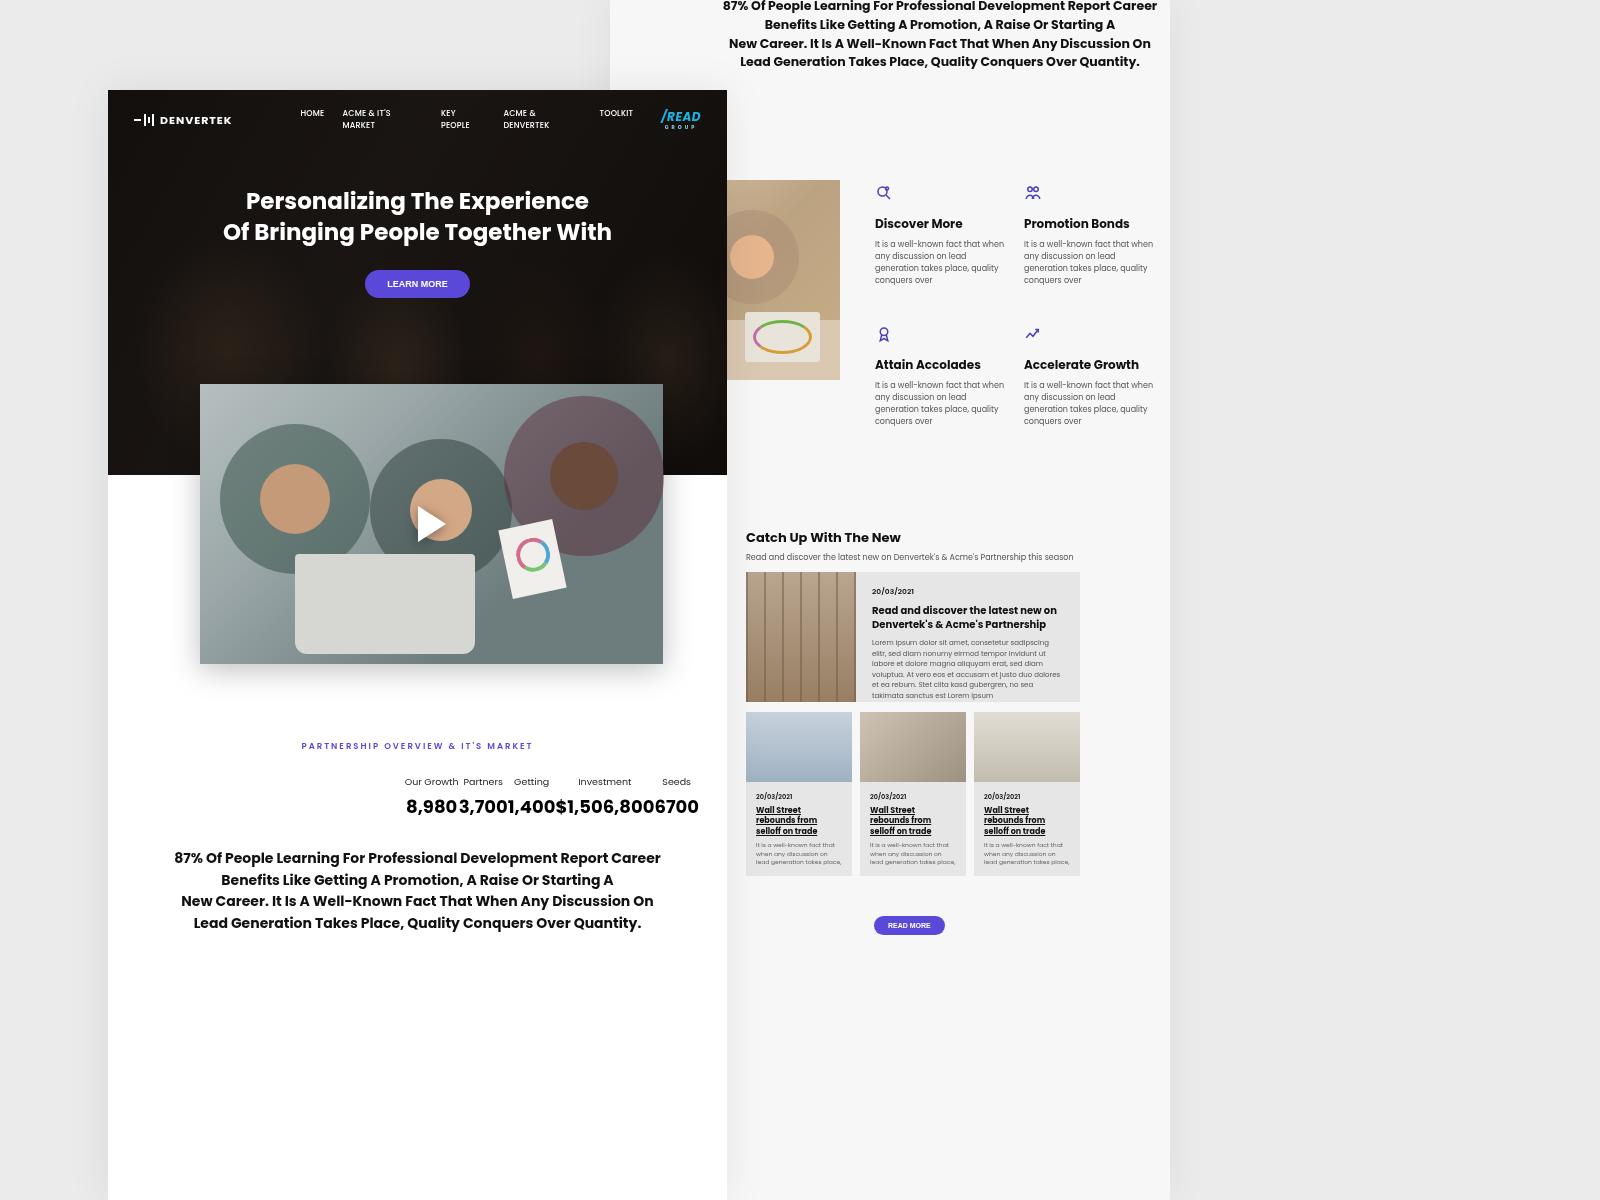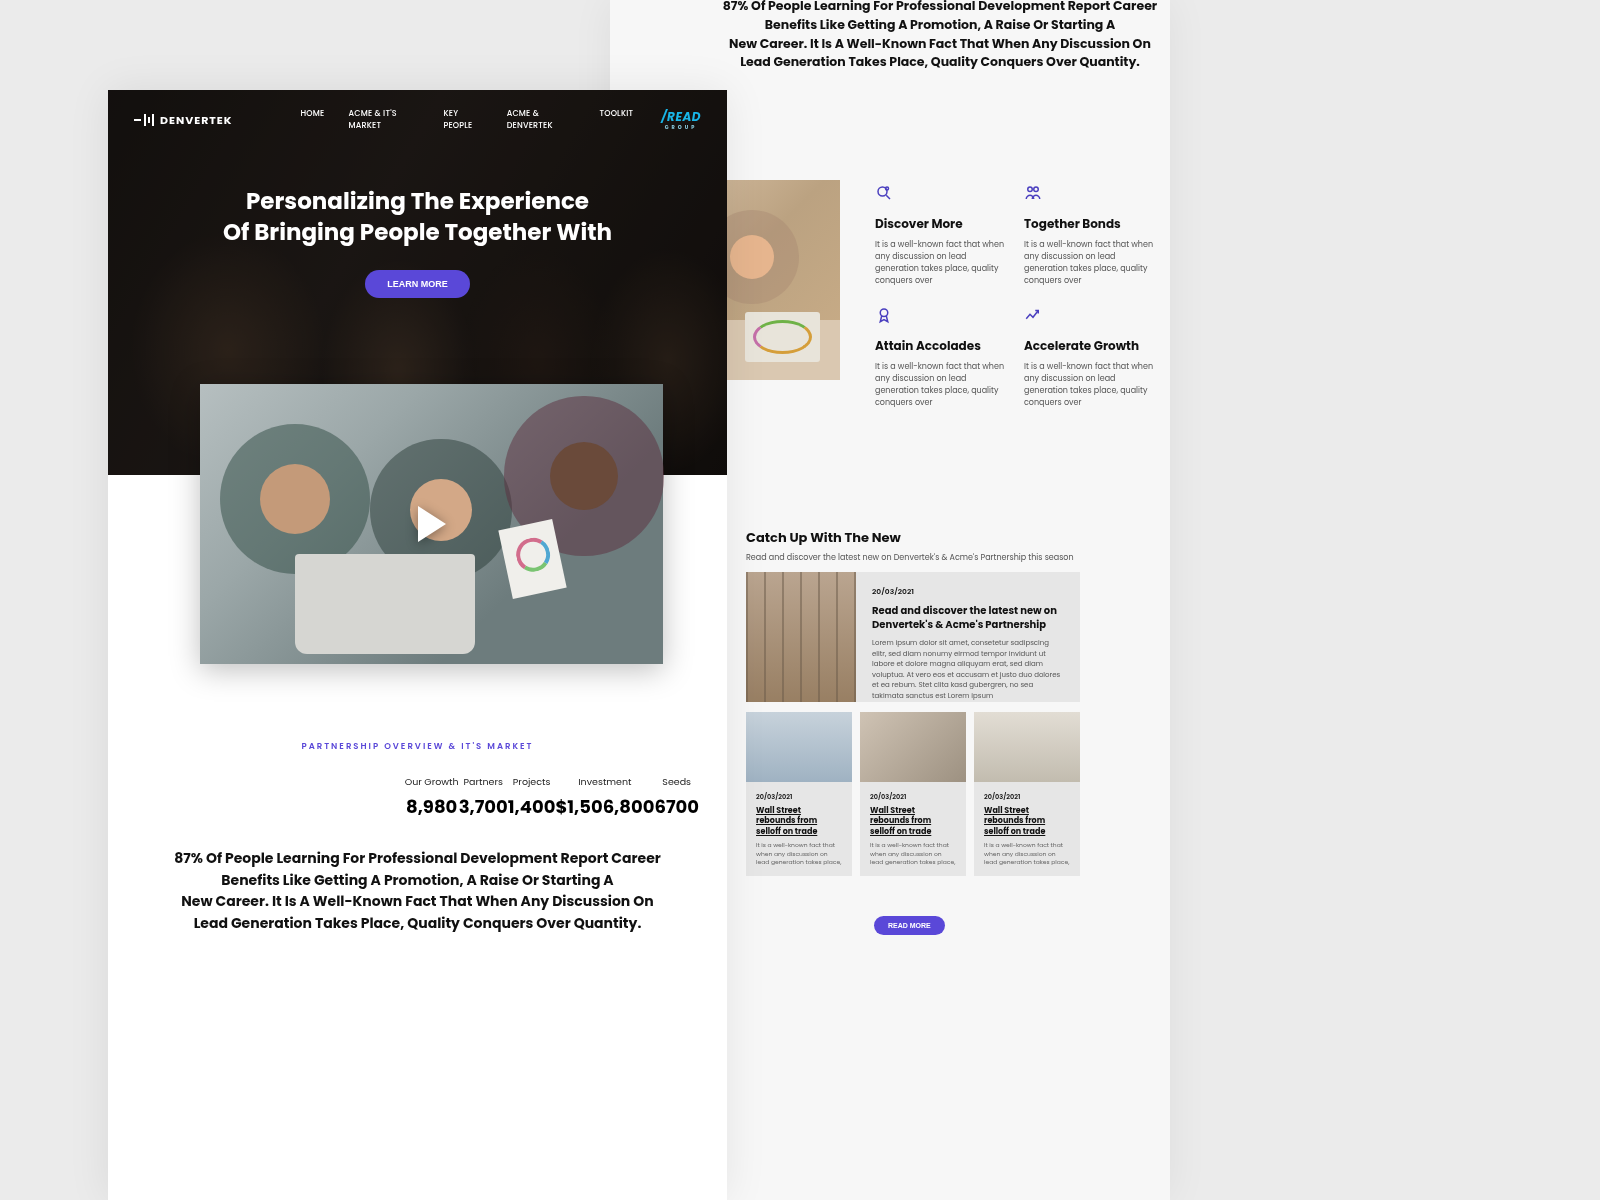--- a/index.html
+++ b/index.html
@@ -31,21 +31,21 @@
 }
 .rp-feature-img .ppl{position:absolute;inset:0;}
 .rp-feature-img .p1{position:absolute;left:35px;top:18px;width:44px;height:44px;border-radius:50%;background:#d3a07f;box-shadow:0 0 0 25px #4b3b2c80;}
 .rp-feature-img .p2{position:absolute;left:120px;top:55px;width:44px;height:44px;border-radius:50%;background:#e6b58e;box-shadow:0 0 0 25px #a6857060;}
 .rp-feature-img .desk{position:absolute;left:0;right:0;bottom:0;height:60px;background:#dac8b1;}
 .rp-feature-img .laptop{position:absolute;left:135px;bottom:18px;width:75px;height:50px;background:#e8e4da;border-radius:3px;}
 .rp-feature-img .laptop::after{content:"";position:absolute;inset:8px;border-radius:50%;border:3px solid #d59e3a;border-top-color:#6fb247;border-left-color:#c46fa8;}
 
 .rp-feat-grid{
   position:absolute; left:265px; top:184px; width:280px;
-  display:grid; grid-template-columns:1fr 1fr; gap:19px 18px;
+  display:grid; grid-template-columns:1fr 1fr; gap:38px 18px;
 }
 .rp-feat .ic{width:18px;height:18px;margin-bottom:6px;color:#4a3fbf;}
 .rp-feat h4{font-size:12px;font-weight:700;margin-bottom:6px;}
 .rp-feat p{font-size:8px;color:#555;line-height:1.5;}
 
 .rp-news-head{position:absolute;left:136px;top:528px;text-align:left;}
 .rp-news-head h3{font-size:13px;font-weight:700;}
 .rp-news-head p{font-size:8px;color:#555;margin-top:4px;}
 
 .rp-news1{
@@ -103,21 +103,21 @@
 .hero .dark{position:absolute;inset:0;background:rgba(0,0,0,.55);}
 .hero-header{
   position:absolute;left:0;right:0;top:0;padding:18px 26px;
   display:flex;align-items:center;gap:28px;color:#fff;z-index:2;
 }
 .logo{display:flex;align-items:center;gap:6px;font-weight:700;font-size:11px;letter-spacing:1px;}
 .logo .mark{display:inline-flex;gap:2px;align-items:center;}
 .logo .mark span{width:2px;background:#fff;}
 .logo .mark span:nth-child(1){height:12px;} .logo .mark span:nth-child(2){height:6px;} .logo .mark span:nth-child(3){height:12px;}
 .logo .mark::before{content:"";width:7px;height:2px;background:#fff;margin-right:1px;}
-.nav{display:flex;gap:24px;margin-left:40px;}
+.nav{display:flex;gap:18px;margin-left:40px;}
 .nav a{color:#fff;text-decoration:none;font-size:8px;font-weight:500;letter-spacing:.2px;}
 .acme{margin-left:auto;color:#19b6e8;font-weight:700;font-size:12px;font-style:italic;letter-spacing:.5px;}
 .acme .slash{color:#19b6e8;}
 .acme sub{display:block;font-size:5px;text-align:center;color:#8ccfe4;font-style:normal;letter-spacing:3px;margin-top:-2px;}
 
 .hero-copy{position:absolute;left:0;right:0;top:96px;text-align:center;color:#fff;z-index:2;}
 .hero-copy h1{font-size:23px;font-weight:700;line-height:1.35;}
 .hero-cta{display:inline-block;margin-top:22px;background:#5a48d8;color:#fff;font-size:9px;font-weight:600;padding:9px 22px;border:none;border-radius:18px;}
 
 .video-card{
@@ -173,21 +173,21 @@
         </svg>
       <h4>Discover More</h4>
       <p>It is a well-known fact that when any discussion on lead generation takes place, quality conquers over</p>
     </div>
     <div class="rp-feat">
       <svg class="ic" viewBox="0 0 24 24" fill="none" stroke="currentColor" stroke-width="2">
           <circle cx="8" cy="7" r="3"></circle>
           <circle cx="16" cy="7" r="3"></circle>
           <path d="M3 20c0-3 3-5 5-5s5 2 5 5M11 20c0-3 3-5 5-5s5 2 5 5"></path>
         </svg>
-      <h4>Together Bonds</h4>
+      <h4>Promotion Bonds</h4>
       <p>It is a well-known fact that when any discussion on lead generation takes place, quality conquers over</p>
     </div>
     <div class="rp-feat">
       <svg class="ic" viewBox="0 0 24 24" fill="none" stroke="currentColor" stroke-width="2">
           <circle cx="12" cy="9" r="5"></circle>
           <path d="M9 13l-2 8 5-3 5 3-2-8"></path>
         </svg>
       <h4>Attain Accolades</h4>
       <p>It is a well-known fact that when any discussion on lead generation takes place, quality conquers over</p>
     </div>
@@ -293,21 +293,21 @@
     <div class="stats-row">
       <div class="stat">
         <div class="lab">Our Growth</div>
         <div class="val">8,980</div>
       </div>
       <div class="stat">
         <div class="lab">Partners</div>
         <div class="val">3,700</div>
       </div>
       <div class="stat">
-        <div class="lab">Projects</div>
+        <div class="lab">Getting</div>
         <div class="val">1,400</div>
       </div>
       <div class="stat">
         <div class="lab">Investment</div>
         <div class="val">$1,506,800</div>
       </div>
       <div class="stat">
         <div class="lab">Seeds</div>
         <div class="val">6700</div>
       </div>

